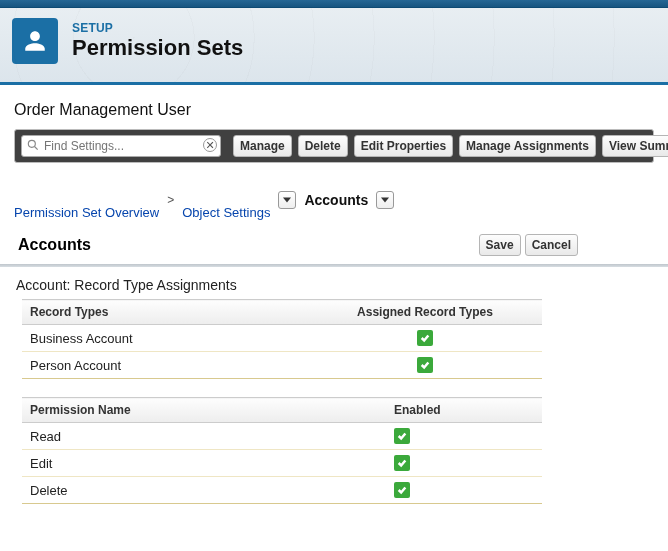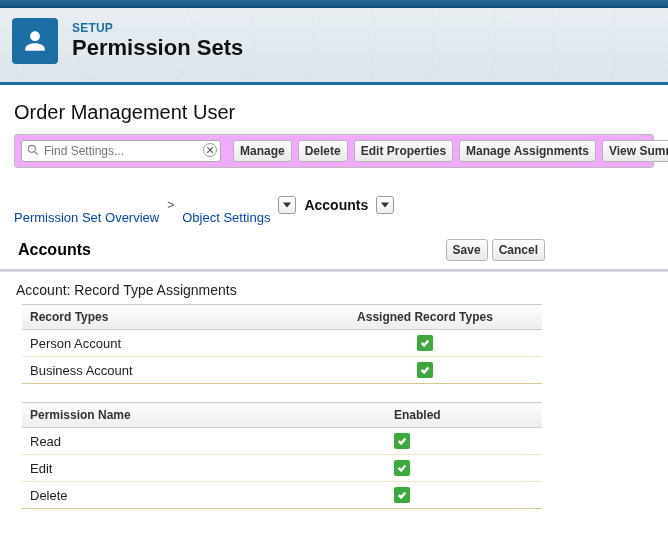--- a/index.html
+++ b/index.html
@@ -7,37 +7,37 @@
   .topbar { background: #1a5f8f; background-image: linear-gradient(rgba(255,255,255,0.05), rgba(0,0,0,0.1)); height: 8px; border-bottom: 1px solid #0d4a73; }
   .header-wrap { background: linear-gradient(#e8eef2, #dce5ec); position: relative; padding: 10px 0 18px 0; border-bottom: 3px solid #1b6fa5; }
   .header-wrap::after { content:""; position:absolute; inset:0; background: repeating-radial-gradient(circle at 20% 40%, rgba(0,0,0,0.02) 0 1px, transparent 1px 60px); pointer-events:none; }
   .header-inner { display:flex; align-items:center; gap:14px; padding-left:12px; position:relative; }
   .icon-badge { width:46px; height:46px; background:#1b6fa5; border-radius:4px; display:flex; align-items:center; justify-content:center; }
   .icon-badge svg { width:26px; height:26px; fill:#fff; }
   .header-text .eyebrow { color:#1b6fa5; font-size:12px; font-weight:600; letter-spacing:.2px; }
   .header-text h1 { font-size:22px; font-weight:700; color:#111; margin-top:0px; }
   .panel { background:#fff; margin:0; padding:14px 14px 0 14px; }
   .subeyebrow { font-size:12px; font-weight:700; color:#333; }
-  .pagetitle { font-size:20px; font-weight:400; color:#111; margin:2px 0 10px 0; }
-  .toolbar { display:flex; align-items:center; gap:6px; padding:5px 6px; background:#f0abfc; border:1px solid #bbb; border-radius:3px; }
+  .pagetitle { font-size:16px; font-weight:400; color:#111; margin:2px 0 10px 0; }
+  .toolbar { display:flex; align-items:center; gap:6px; padding:5px 6px; background:#404040; border:1px solid #bbb; border-radius:3px; }
   .searchwrap { position:relative; flex:0 0 auto; }
   .searchwrap input { width:200px; height:22px; padding:2px 22px 2px 22px; font-size:12px; border:1px solid #aaa; border-radius:3px; background:#fff; }
   .searchwrap .mag { position:absolute; left:5px; top:3px; width:14px; height:14px; color:#888; }
   .searchwrap .clr { position:absolute; right:4px; top:3px; width:14px; height:14px; cursor:pointer; color:#555; display:flex; align-items:center; justify-content:center; font-size:11px; border:1px solid #999; border-radius:50%; background:#fff; }
   .divider { width:1px; height:20px; background:#bbb; }
   .btn { background:linear-gradient(#fdfdfd,#e9e9e9); border:1px solid #b5b5b5; border-radius:3px; padding:3px 6px; font-size:12px; font-weight:700; color:#333; cursor:pointer; white-space:nowrap; }
   .breadcrumb { display:flex; align-items:center; gap:8px; margin:16px 0 4px 0; font-size:13px; }
   .breadcrumb a { color:#0645ad; cursor:pointer;margin-top:26px; }
   .bc-sep { color:#555; font-size:12px; }
   .ddbtn { border:1px solid #999; border-radius:3px; width:18px; height:18px; display:inline-flex; align-items:center; justify-content:center; background:linear-gradient(#fff,#eee); cursor:pointer; }
   .ddbtn svg { width:8px; height:6px; fill:#333; }
   .bc-current { font-weight:700; font-size:14px; color:#111; }
   .section-head { display:flex; align-items:center; justify-content:flex-start; gap:12px; margin:14px 0 8px 0; }
   .section-head h2 { font-size:16px; font-weight:700; margin-left:4px; }
-  .section-head .actions { margin-left:auto; margin-right:109px; display:flex; gap:4px; }
+  .section-head .actions { margin-left:auto; margin-right:76px; display:flex; gap:4px; }
   .rule { height:3px; background:linear-gradient(#bfc6cc,#d7dde2); margin:0 -14px 10px -14px; }
   .subsection { margin:0 0 18px 0; }
   .subsection h3 { font-size:14px; font-weight:400; color:#222; margin:0 0 6px 2px; }
   table { border-collapse:collapse; width:520px; margin-left:8px; border-top:1px solid #d8c98f; border-bottom:1px solid #d8c98f; }
   th { background:linear-gradient(#fdfdfd,#ededed); font-size:12px; font-weight:700; text-align:left; padding:5px 8px; border-top:1px solid #ccc; border-bottom:1px solid #ccc; color:#333; }
   th.center, td.center { text-align:center; }
   td { font-size:13px; padding:5px 8px; border-top:1px solid #efe6c4; color:#222; }
   .chk { display:inline-flex; width:16px; height:16px; background:#3ba93b; border-radius:2px; align-items:center; justify-content:center; }
   .chk svg { width:10px; height:10px; stroke:#fff; stroke-width:3; fill:none; }
 </style>
@@ -110,29 +110,29 @@
     <h3>Account: Record Type Assignments</h3>
     <table>
       <thead>
         <tr>
           <th style="width:55%">Record Types</th>
           <th class="center">Assigned Record Types</th>
         </tr>
       </thead>
       <tbody id="rt-body">
           <tr>
-            <td>Person Account</td>
+            <td>Business Account</td>
             <td class="center"><span class="chk">
                 <svg viewBox="0 0 12 12">
                   <polyline points="2,6 5,9 10,3"></polyline>
                 </svg>
               </span></td>
           </tr>
           <tr>
-            <td>Business Account</td>
+            <td>Person Account</td>
             <td class="center"><span class="chk">
                 <svg viewBox="0 0 12 12">
                   <polyline points="2,6 5,9 10,3"></polyline>
                 </svg>
               </span></td>
           </tr>
         </tbody>
     </table>
   </div>
 

